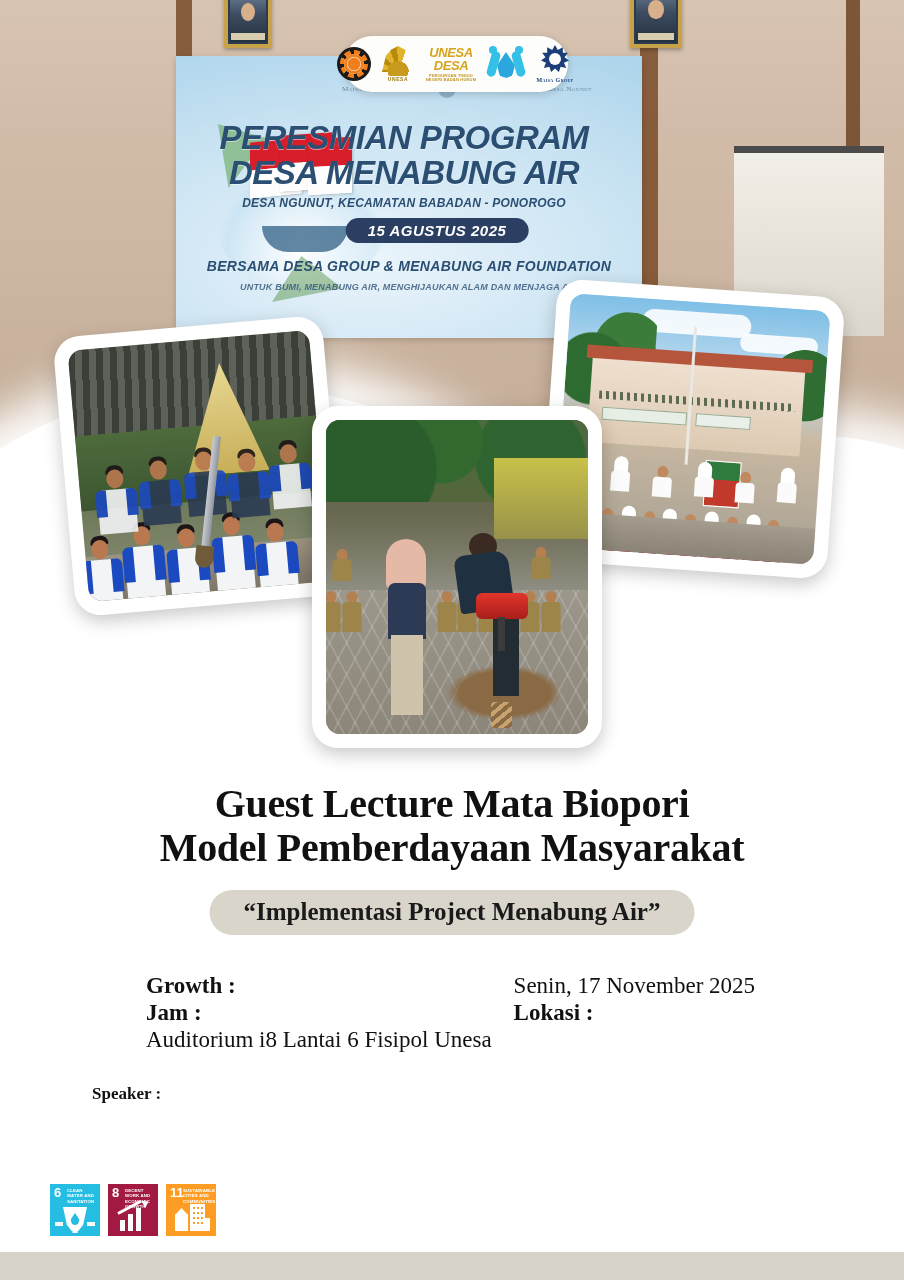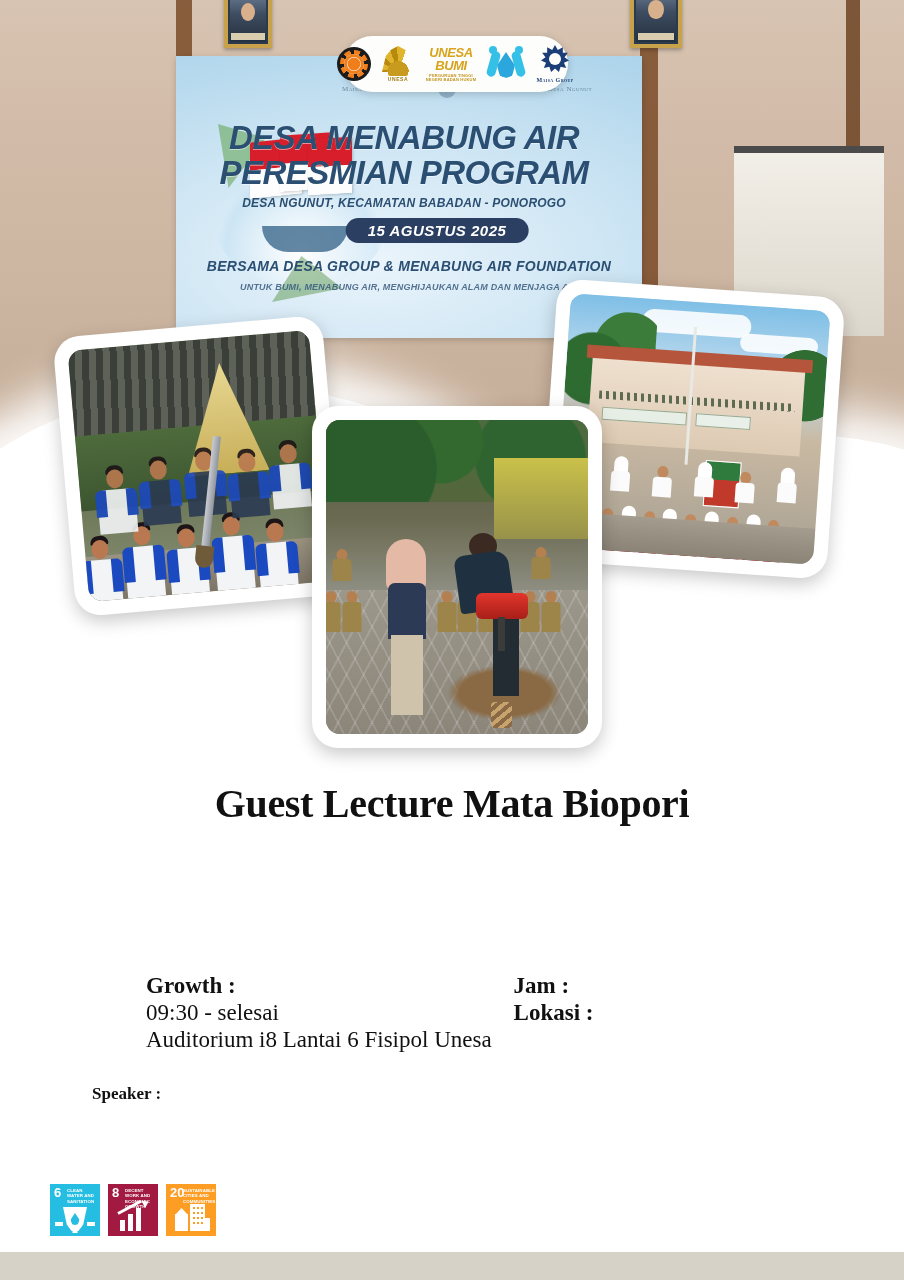--- a/index.html
+++ b/index.html
@@ -669,22 +669,22 @@
           </div>
       </div>
 
       <div class="banner-logos">
         <span class="bl">Maisa Group</span>
         <span class="blico"></span>
         <span class="bl">Pemerintah Desa Ngunut</span>
       </div>
 
       <div class="banner-t1">
+        <div>PERESMIAN PROGRAM</div>
         <div>DESA MENABUNG AIR</div>
-        <div>PERESMIAN PROGRAM</div>
       </div>
       <div class="banner-t2">DESA NGUNUT, KECAMATAN BABADAN - PONOROGO</div>
       <div class="banner-date">15 AGUSTUS 2025</div>
       <div class="banner-t3">BERSAMA DESA GROUP &amp; MENABUNG AIR FOUNDATION</div>
       <div class="banner-t4">UNTUK BUMI, MENABUNG AIR, MENGHIJAUKAN ALAM DAN MENJAGA AIR</div>
     </div>
 
     <div class="crowd">
 
     <div class="person" style="left: 52px; width: 58px; height: 150px;">
@@ -824,21 +824,21 @@
     <div class="logo logo-gear">
       <span class="gi"></span>
     </div>
     <div class="logo logo-unesa">
       <div class="crown"></div>
         <div class="cap"></div>
       <div class="nm">UNESA</div>
     </div>
     <div class="logo logo-ptnbh">
       <span class="l1">UNESA</span>
-      <span class="l2">BUMI</span>
+      <span class="l2">DESA</span>
       <span class="l3">PERGURUAN TINGGI NEGERI BADAN HUKUM</span>
     </div>
     <div class="logo logo-drop">
       <span class="arm l"></span>
         <span class="arm r"></span>
       <span class="dot l"></span>
         <span class="dot r"></span>
       <span class="d"></span>
     </div>
     <div class="logo logo-maisa">
@@ -1074,27 +1074,29 @@
       <div class="auger">
         <div class="eng"></div>
           <div class="shaft"></div>
           <div class="bit"></div>
       </div>
     </div>
   </div>
 
   <div class="title">
     <div>Guest Lecture Mata Biopori</div>
+    <div>Model Pemberdayaan Masyarakat</div>
   </div>
 
+  <div class="subtitle-pill">“Implementasi Project Menabung Air”</div>
 
   <div class="details">
     <span class="lab">Growth :</span>
+    <span class="val">Senin, 17 November 2025</span>
     <span class="lab">Jam :</span>
-    <span class="val">09:30 - selesai</span>
     <span class="lab">Lokasi :</span>
     <span class="val">Auditorium i8 Lantai 6 Fisipol Unesa</span>
   </div>
 
   <div class="speaker-row">
     <div class="sp-col left">
       <div class="sp-head">Speaker :</div>
       <ul class="sp-list">
       </ul>
     </div>
@@ -1117,21 +1119,21 @@
       <span class="lbl">Decent Work and Economic Growth</span>
       <span class="gx g8">
         <span class="arrow"></span>
           <span class="tip"></span>
         <span class="bar b1"></span>
           <span class="bar b2"></span>
           <span class="bar b3"></span>
       </span>
     </div>
     <div class="sdg sdg11">
-      <span class="num">20</span>
+      <span class="num">11</span>
       <span class="lbl">Sustainable Cities and Communities</span>
       <span class="gx g11">
         <span class="bl t1"></span>
         <span class="bl t2">
           <span class="win" style="left:2.5px;top:3px"></span>
             <span class="win" style="left:7px;top:3px"></span>
             <span class="win" style="left:11px;top:3px"></span>
           <span class="win" style="left:2.5px;top:8px"></span>
             <span class="win" style="left:7px;top:8px"></span>
             <span class="win" style="left:11px;top:8px"></span>

